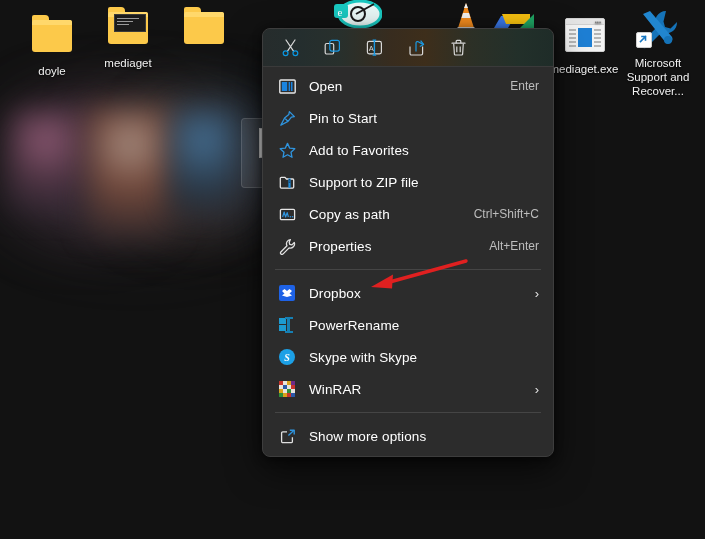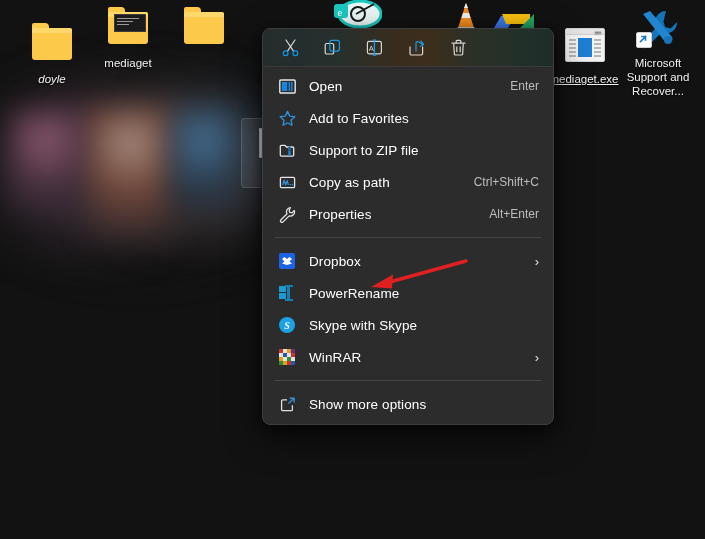--- a/index.html
+++ b/index.html
@@ -246,21 +246,21 @@
 <body>
 
 <div id="desktop">
 
   <div class="wallpaper-glow" style="left:30px;  top:120px; width:110px; height:90px;  background:#7a4a63;"></div>
   <div class="wallpaper-glow" style="left:115px; top:115px; width:105px; height:80px;  background:#6b5750;"></div>
   <div class="wallpaper-glow" style="left:155px; top:145px; width:80px;  height:60px;  background:#7a4530;"></div>
   <div class="wallpaper-glow" style="left:180px; top:118px; width:90px;  height:75px;  background:#3d5f7e;"></div>
   <div class="wallpaper-glow" style="left:10px;  top:110px; width:250px; height:120px; background:#2a2a30; opacity:.8;"></div>
 
-  <div class="desk-icon" style="left:8px; top:22px;font-style:italic;">
+  <div class="desk-icon" style="left:8px; top:14px;">
     <span class="glyph">
       <span class="folder"></span>
     </span>
     <span class="label">doyle</span>
   </div>
 
   <div class="desk-icon" style="left:84px; top:6px;">
     <span class="glyph">
       <span class="folder"></span>
       <span class="folder-doc">
@@ -298,21 +298,21 @@
   </div>
 
   <div class="top-icon" style="left:488px; top:6px;">
     <svg width="48" height="26" viewBox="0 0 48 26">
       <path d="M6 22 L13 10 L27 10 L20 22 Z" fill="#3b78e7"></path>
       <path d="M14 8 L22 8 L42 8 L42 18 L18 18 Z" fill="#f6c010"></path>
       <path d="M46 8 L46 22 L32 22 Z" fill="#1fa463"></path>
     </svg>
   </div>
 
-  <div class="desk-icon" style="left:540px; top:22px;text-decoration:underline;">
+  <div class="desk-icon" style="left:540px; top:12px;">
     <span class="glyph">
       <span class="exe-icon">
         <span class="bar"></span>
           <span class="dots">•••</span>
         <span class="blue"></span>
         <span class="ln" style="left:3px; top:10px; width:7px;"></span>
         <span class="ln" style="left:3px; top:14px; width:7px;"></span>
         <span class="ln" style="left:3px; top:18px; width:7px;"></span>
         <span class="ln" style="left:3px; top:22px; width:7px;"></span>
         <span class="ln" style="left:3px; top:26px; width:7px;"></span>
@@ -410,20 +410,30 @@
             <rect x="2.8" y="4" width="5.4" height="9" fill="#1b84e0"></rect>
             <rect x="9.6" y="4" width="1.5" height="9" fill="#1b84e0"></rect>
             <rect x="12" y="4" width="1.5" height="9" fill="#1b84e0"></rect>
           </svg>
         </span>
         <span class="txt">Open</span>
         <span class="accel">Enter</span>
       </div>
 
 
+      <div class="ctx-item">
+        <span class="ico">
+          <svg width="17" height="17" viewBox="0 0 17 17" fill="none" stroke="#2f94de" stroke-width="1.3" stroke-linejoin="round">
+            <path d="M10.4 1.6 L15.4 6.6 L12.4 7.2 L9 11.4 L5.6 8 L9.8 4.6 Z"></path>
+            <path d="M5.6 8 L1.8 15.2 L9 11.4"></path>
+          </svg>
+        </span>
+        <span class="txt">Pin to Start</span>
+        <span class="accel"></span>
+      </div>
 
       <div class="ctx-item">
         <span class="ico">
           <svg width="17" height="17" viewBox="0 0 17 17" fill="none" stroke="#2f94de" stroke-width="1.3" stroke-linejoin="round">
             <path d="M8.5 1.4 L10.7 6.1 L15.8 6.7 L12 10.2 L13 15.3 L8.5 12.8 L4 15.3 L5 10.2 L1.2 6.7 L6.3 6.1 Z"></path>
           </svg>
         </span>
         <span class="txt">Add to Favorites</span>
         <span class="accel"></span>
       </div>

